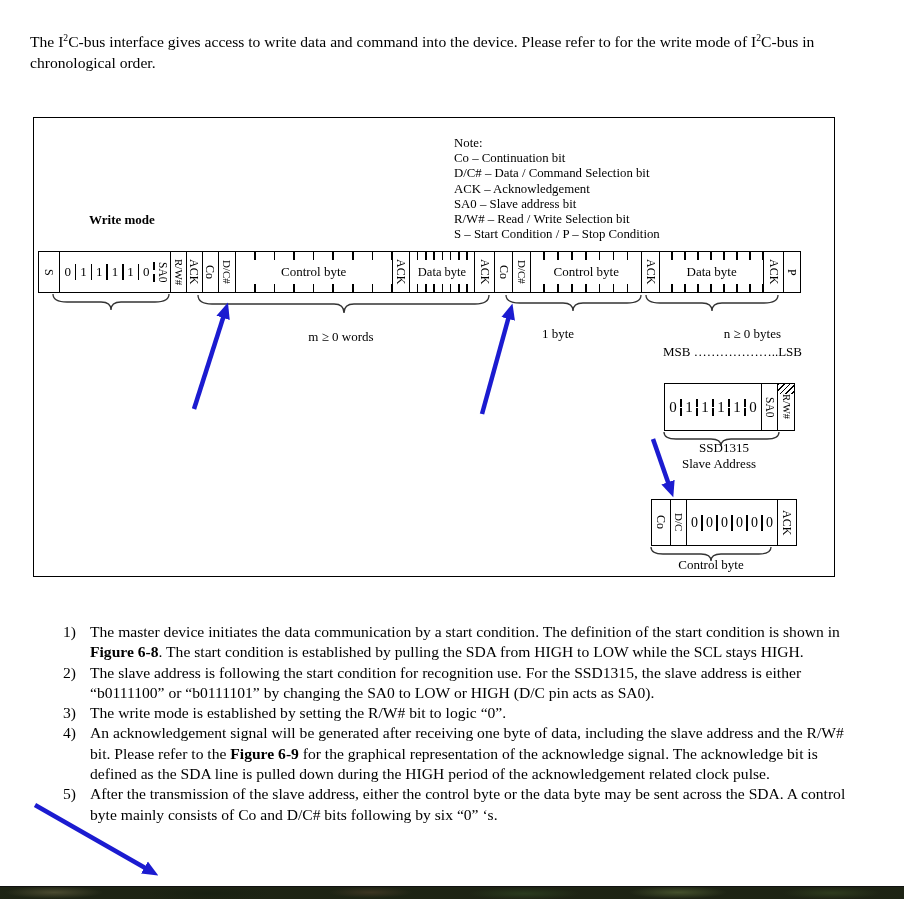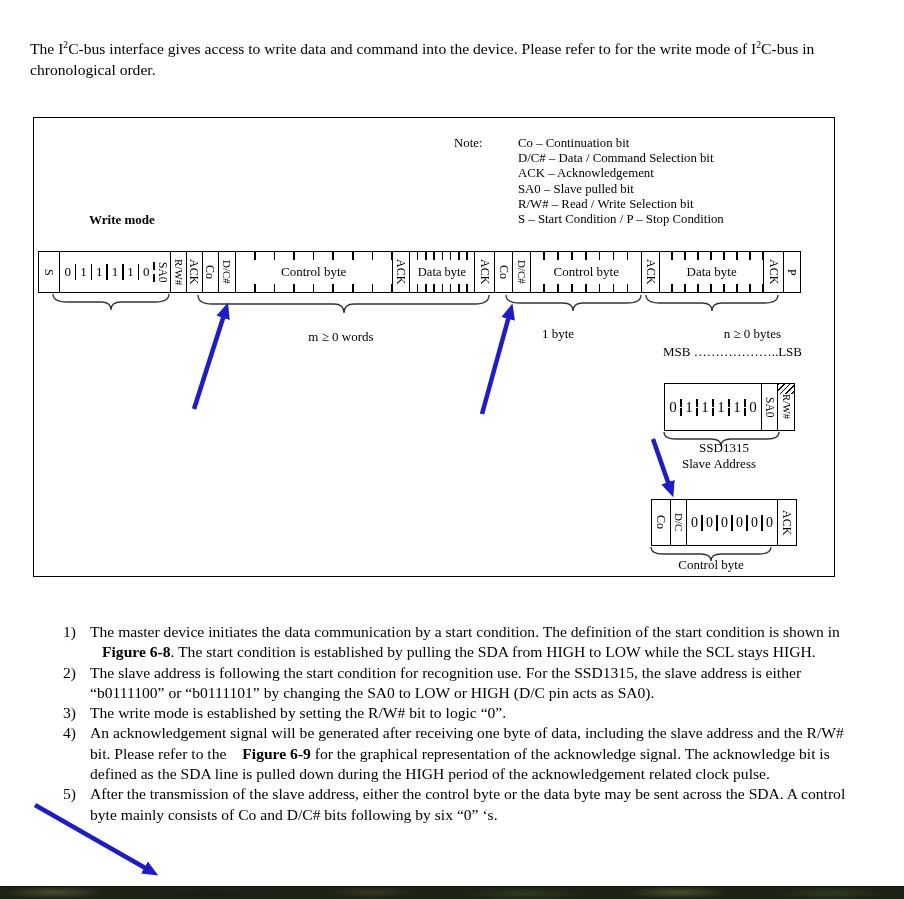--- a/index.html
+++ b/index.html
@@ -11,21 +11,21 @@
   
   .h-sec { font-weight:bold; font-size:17px; }
   .h-sec .sec-num { display:inline-block; margin-right:28px; }
   sup { font-size:0.62em; vertical-align:super; line-height:0; }
   .body-text { font-size:15.6px; line-height:21px; }
   .fig-caption { font-weight:bold; font-size:15px; text-align:center; }
 
   
   #figure { position:absolute; left:33px; top:117px; width:802px; height:460px;
             border:1.6px solid #000; }
-  .note-wrap { position:absolute; left:420px; top:18px; display:flex; font-size:12.8px; line-height:15.2px; }
+  .note-wrap { position:absolute; left:420px; top:18px; display:flex; font-size:12.8px; line-height:15.2px;flex-direction:column; }
   .note-label { width:64px; }
   .wm-label { position:absolute; left:55px; top:94px; font-weight:bold; font-size:13px; }
 
   
   .bitrow { position:absolute; display:flex; border:1.6px solid #000; background:#fff; }
   #mainrow { left:4px; top:133px; height:42px; width:763px; }
   .cell { position:relative; display:flex; align-items:center; justify-content:center;
           border-left:1.6px solid #000; font-size:12px; }
   .cell.first { border-left:none; }
   .v { writing-mode:vertical-rl; text-orientation:mixed; letter-spacing:0px; line-height:1; }
@@ -48,52 +48,52 @@
   .hatch { position:absolute; top:0; left:0; right:0; height:10px;
            background:repeating-linear-gradient(135deg,#000 0 1px,transparent 1px 4px); }
 
   svg.overlay { position:absolute; left:0; top:0; pointer-events:none; }
 
   
   #list { position:absolute; left:30px; top:622px; width:842px; }
   .li { display:flex; line-height:20.3px; font-size:15.6px; }
   .li .num { width:27px; margin-left:33px; flex:none; }
   .li .txt { width:772px; }
-  .bold { font-weight:bold;margin-left:12px; }
+  .bold { font-weight:bold; }
 
   
   #strip { position:absolute; left:0; top:886px; width:904px; height:13px;
     background:
       radial-gradient(ellipse 70px 9px at 6% 45%, #4a4a30 0%, transparent 70%),
       radial-gradient(ellipse 90px 10px at 23% 55%, #182012 0%, transparent 70%),
       radial-gradient(ellipse 60px 8px at 41% 45%, #3c3522 0%, transparent 70%),
       radial-gradient(ellipse 80px 9px at 58% 55%, #2a3a1e 0%, transparent 70%),
       radial-gradient(ellipse 70px 9px at 75% 45%, #44502c 0%, transparent 70%),
       radial-gradient(ellipse 70px 9px at 92% 50%, #2e3b1e 0%, transparent 70%),
       linear-gradient(#20261660, #20261660), #1c2213;
     border-top:1px solid #111; }
 </style>
 </head>
 <body>
 
 <div id="page">
 
 
-  <p class="abs body-text" style="left:30px; top:38px; width:852px;"><span>The I</span><sup>2</sup><span>C-bus interface gives access to write data and command into the device. Please refer to for the write mode of I</span><sup>2</sup><span>C-bus in chronological order.</span></p>
+  <p class="abs body-text" style="left:30px; top:31px; width:852px;"><span>The I</span><sup>2</sup><span>C-bus interface gives access to write data and command into the device. Please refer to for the write mode of I</span><sup>2</sup><span>C-bus in chronological order.</span></p>
 
 
   <div id="figure">
 
     <div class="note-wrap">
       <div class="note-label">Note:</div>
       <div>
         <div>Co – Continuation bit</div>
         <div>D/C# – Data / Command Selection bit</div>
         <div>ACK – Acknowledgement</div>
-        <div>SA0 – Slave pulled bit</div>
+        <div>SA0 – Slave address bit</div>
         <div>R/W# – Read / Write Selection bit</div>
         <div>S – Start Condition / P – Stop Condition</div>
       </div>
     </div>
 
     <div class="wm-label">Write mode</div>
 
     <div class="bitrow" id="mainrow">
       <div class="cell first v" style="width:20px;">S</div>
       <div class="cell grp" style="width:111px;">

